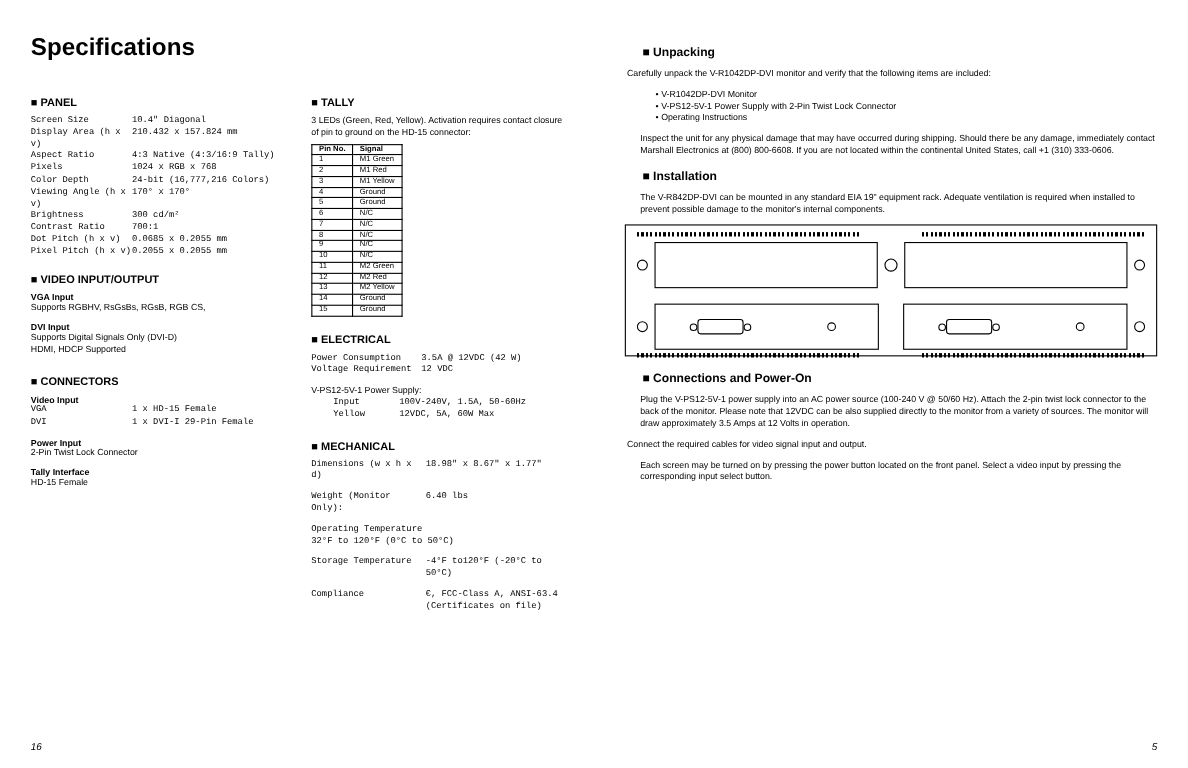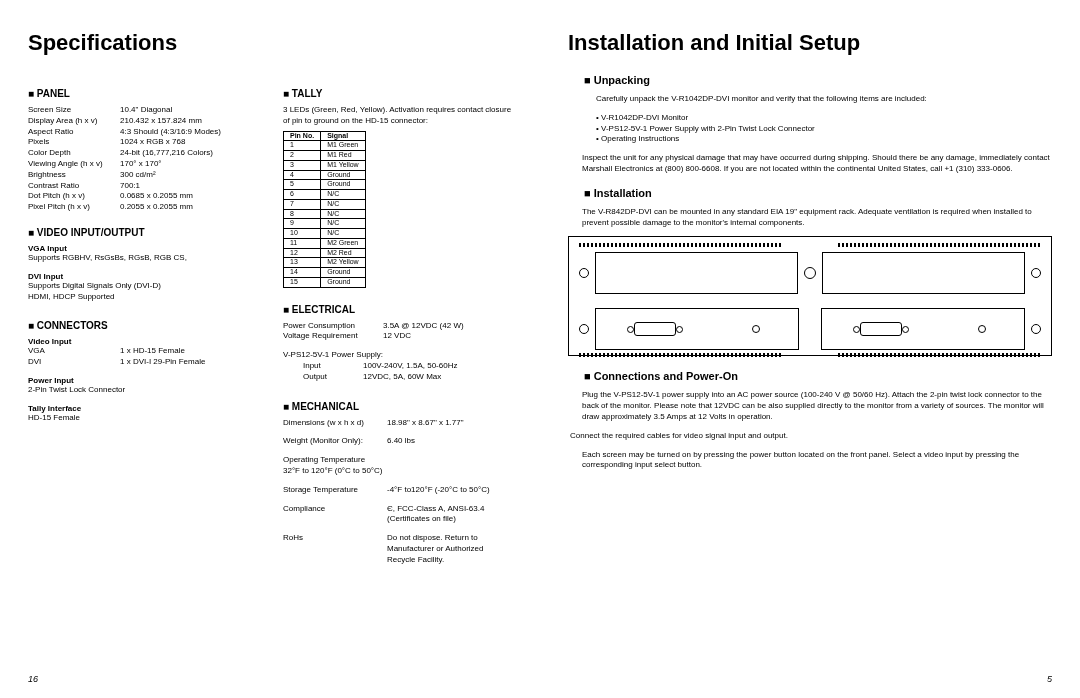--- a/index.html
+++ b/index.html
@@ -48,20 +48,21 @@
   }
   .sub-bold {
     font-weight: bold;
     font-size: 8px;
     margin-top: 6px;
   }
   .spec-row {
     display: flex;
     font-size: 8px;
     line-height: 1.35;
+    font-family: Liberation Mono, monospace;
   }
   .spec-label {
     width: 92px;
     flex-shrink: 0;
   }
   .spec-val {
     flex: 1;
   }
   .tiny {
     font-size: 8px;
@@ -178,21 +179,21 @@
             <div class="spec-row">
               <div class="spec-label">Screen Size</div>
               <div class="spec-val">10.4" Diagonal</div>
             </div>
             <div class="spec-row">
               <div class="spec-label">Display Area (h x v)</div>
               <div class="spec-val">210.432 x 157.824 mm</div>
             </div>
             <div class="spec-row">
               <div class="spec-label">Aspect Ratio</div>
-              <div class="spec-val">4:3 Should (4:3/16:9 Modes)</div>
+              <div class="spec-val">4:3 Native (4:3/16:9 Tally)</div>
             </div>
             <div class="spec-row">
               <div class="spec-label">Pixels</div>
               <div class="spec-val">1024 x RGB x 768</div>
             </div>
             <div class="spec-row">
               <div class="spec-label">Color Depth</div>
               <div class="spec-val">24-bit (16,777,216 Colors)</div>
             </div>
             <div class="spec-row">
@@ -325,21 +326,21 @@
               <div class="spec-val">12 VDC</div>
             </div>
           </div>
         <div class="tiny" style="margin-top:8px">V-PS12-5V-1 Power Supply:</div>
         <div id="ps-rows" class="indent">
             <div class="spec-row">
               <div class="spec-label" style="width: 60px;">Input</div>
               <div class="spec-val">100V-240V, 1.5A, 50-60Hz</div>
             </div>
             <div class="spec-row">
-              <div class="spec-label" style="width: 60px;">Output</div>
+              <div class="spec-label" style="width: 60px;">Yellow</div>
               <div class="spec-val">12VDC, 5A, 60W Max</div>
             </div>
           </div>
 
         <div class="section-title" style="margin-top:18px">MECHANICAL</div>
         <div id="mech-rows">
             <div class="spec-row">
               <div class="spec-label" style="width: 104px;">Dimensions (w x h x d)</div>
               <div class="spec-val">18.98" x 8.67" x 1.77"</div>
             </div>
@@ -352,36 +353,31 @@
               <div class="spec-val">32°F to 120°F (0°C to 50°C)</div>
             </div>
             <div class="spec-row" style="margin-top: 8px;">
               <div class="spec-label" style="width: 104px;">Storage Temperature</div>
               <div class="spec-val">-4°F to120°F (-20°C to 50°C)</div>
             </div>
             <div class="spec-row" style="margin-top: 8px;">
               <div class="spec-label" style="width: 104px;">Compliance</div>
               <div class="spec-val">Є, FCC-Class A, ANSI-63.4 (Certificates on file)</div>
             </div>
-            <div class="spec-row" style="margin-top: 8px;">
-              <div class="spec-label" style="width: 104px;">RoHs</div>
-              <div class="spec-val">Do not dispose. Return to Manufacturer or Authorized Recycle Facility.</div>
-            </div>
           </div>
       </div>
     </div>
 
     <div class="page-num left">16</div>
   </div>
 
   <div class="page">
-    <h1>Installation and Initial Setup</h1>
 
     <div class="right-section-title">Unpacking</div>
-    <p class="body-text" style="margin-left:28px">Carefully unpack the V-R1042DP-DVI monitor and verify that the following items are included:</p>
+    <p class="body-text" style="margin-left:2px">Carefully unpack the V-R1042DP-DVI monitor and verify that the following items are included:</p>
     <ul class="bullets" id="unpack-bullets">
         <li>V-R1042DP-DVI Monitor</li>
         <li>V-PS12-5V-1 Power Supply with 2-Pin Twist Lock Connector</li>
         <li>Operating Instructions</li>
       </ul>
     <p class="body-text" style="margin-left:14px">Inspect the unit for any physical damage that may have occurred during shipping. Should there be any damage, immediately contact Marshall Electronics at (800) 800-6608. If you are not located within the continental United States, call +1 (310) 333-0606.</p>
 
     <div class="right-section-title">Installation</div>
     <p class="body-text" style="margin-left:14px">The V-R842DP-DVI can be mounted in any standard EIA 19" equipment rack. Adequate ventilation is required when installed to prevent possible damage to the monitor's internal components.</p>
 

